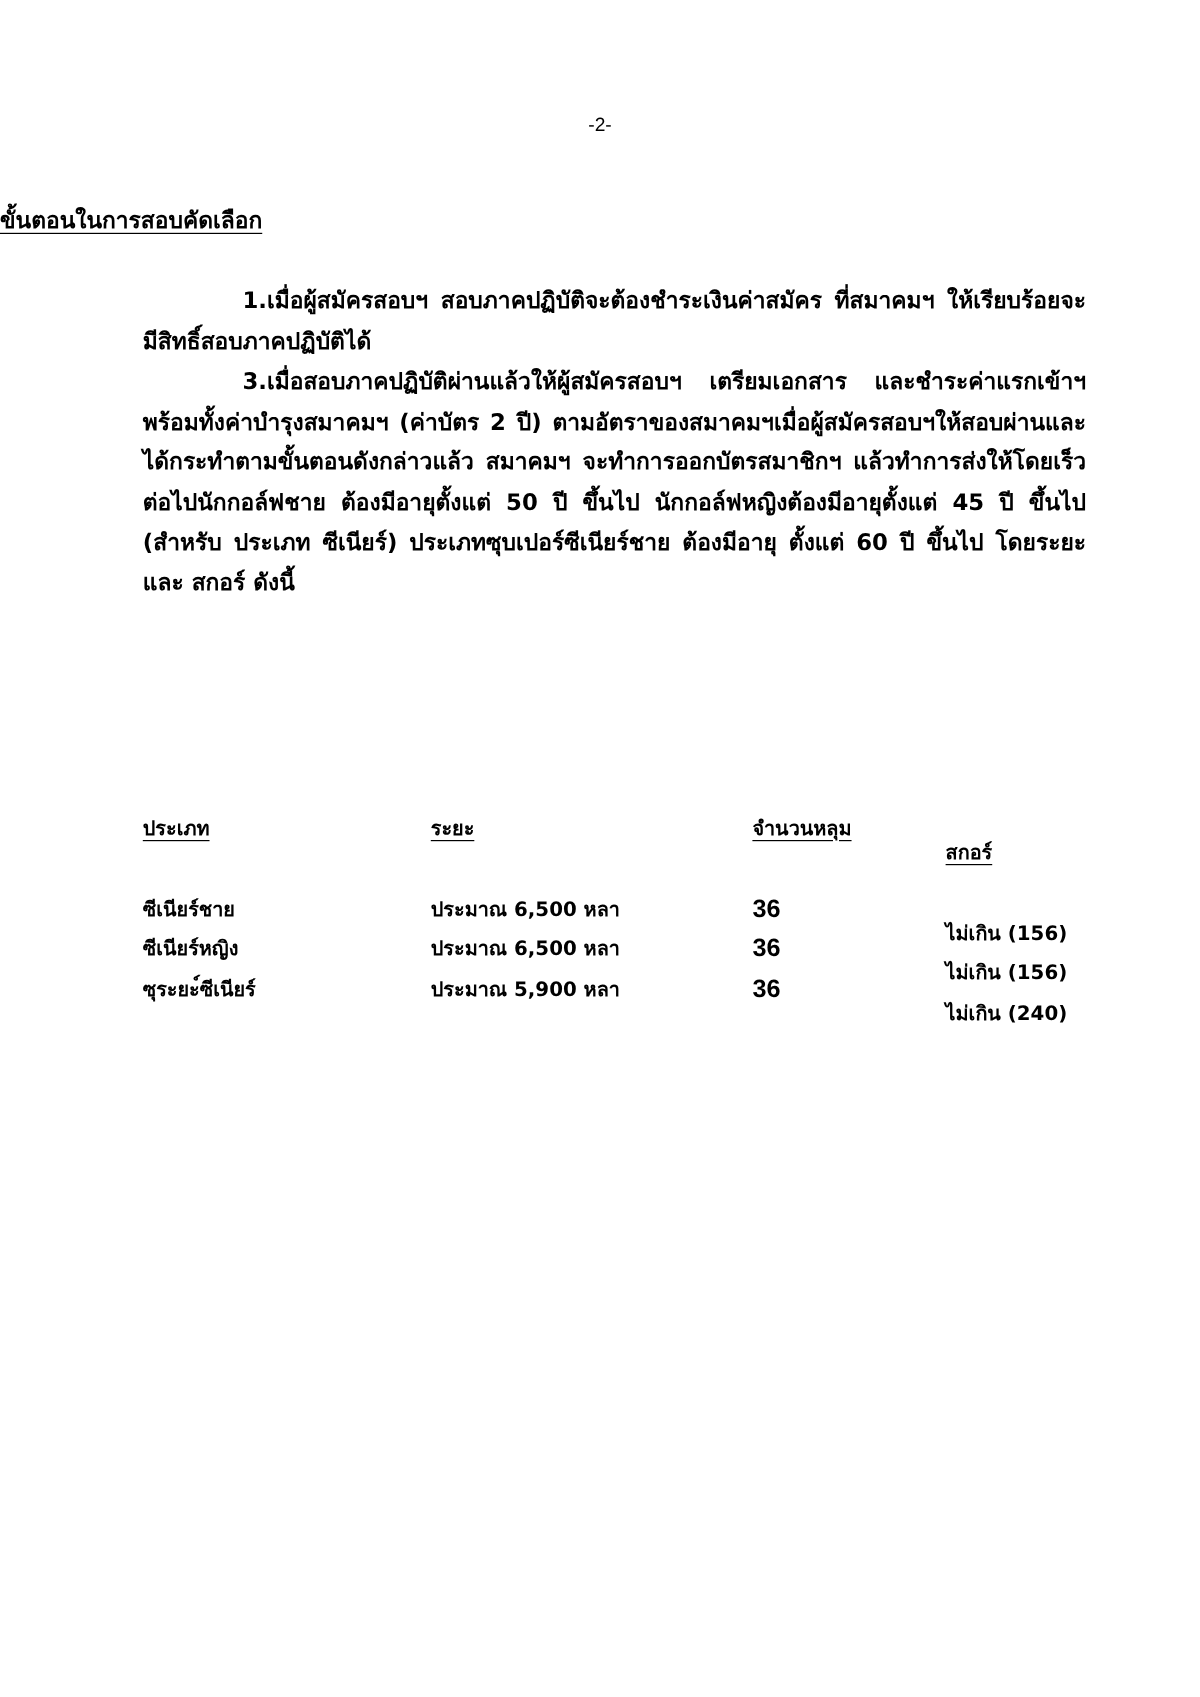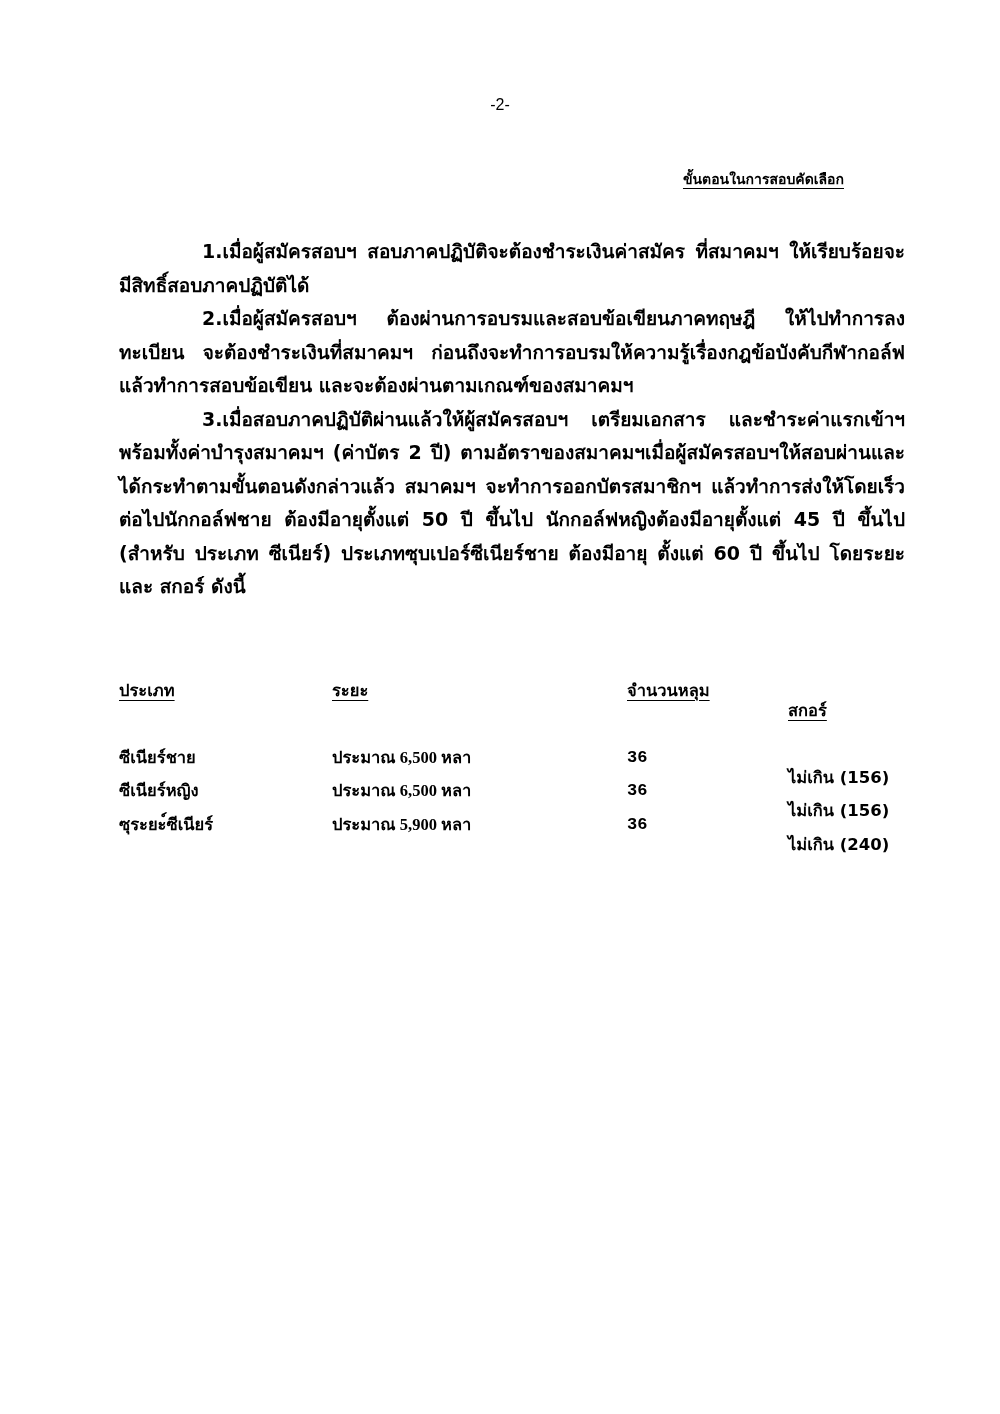--- a/index.html
+++ b/index.html
@@ -22,22 +22,22 @@
       width: 1000px;
       text-align: center;
       font-size: 16px;
       font-family: "Liberation Sans", sans-serif;
     }
     .title {
       position: absolute;
       top: 168px;
       left: 0;
       width: 844px;
-      text-align: right;
-      font-size: 14px;
+      text-align: left;
+      font-size: 19px;
       font-weight: bold;
       text-decoration: underline;
       text-underline-offset: 4px;
     }
     .body-text {
       position: absolute;
       left: 119px;
       width: 786px;
       font-size: 19px;
       font-weight: bold;
@@ -59,41 +59,40 @@
     .t-row {
       position: relative;
       height: 33.5px;
       line-height: 33.5px;
     }
     .t-head {
       margin-bottom: 33px;
     }
     .col { position: absolute; top: 0; white-space: nowrap; }
     .c1 { left: 0; }
-    .c2 { left: 213px; font-family: Liberation Serif, serif; }
+    .c2 { left: 240px; }
     .c3 { left: 508px; }
     .c4 { left: 669px; margin-top: 20px; }
     .t-head .col {
       font-weight: bold;
       text-decoration: underline;
       text-underline-offset: 4px;
     }
     .t-body .col { font-weight: bold; }
-    .num { font-family: Liberation Mono, monospace; font-weight: normal; font-size: 17px; }
+    .num { font-family: Liberation Sans, sans-serif; font-weight: normal; font-size: 21px; }
   </style>
 </head>
 <body>
 
 <div class="page-number">-2-</div>
 
 <div class="title">ขั้นตอนในการสอบคัดเลือก</div>
 
 <div class="body-text" id="para1">
   <p class="para">1.เมื่อผู้สมัครสอบฯ สอบภาคปฏิบัติจะต้องชำระเงินค่าสมัคร ที่สมาคมฯ ให้เรียบร้อยจะมีสิทธิ์สอบภาคปฏิบัติได้</p>
-  <p class="para">2.เมื่อผู้สมัครสอบฯ ต้องผ่านการอบรมและสอบข้อเขียนภาคทฤษฎี ให้ไปทำการลงทะเบียน จะต้องชำระเงินที่สมาคมฯ ก่อนถึงจะทำการอบรมให้ความรู้เรื่องกฎข้อบังคับกีฬากอล์ฟ  แล้วทำการสอบข้อเขียน และจะต้องผ่านตามเกณฑ์ของสมาคมฯ</p>
   <p class="para">3.เมื่อสอบภาคปฏิบัติผ่านแล้วให้ผู้สมัครสอบฯ เตรียมเอกสาร และชำระค่าแรกเข้าฯ พร้อมทั้งค่าบำรุงสมาคมฯ (ค่าบัตร  2 ปี) ตามอัตราของสมาคมฯเมื่อผู้สมัครสอบฯให้สอบผ่านและได้กระทำตามขั้นตอนดังกล่าวแล้ว สมาคมฯ จะทำการออกบัตรสมาชิกฯ แล้วทำการส่งให้โดยเร็วต่อไปนักกอล์ฟชาย  ต้องมีอายุตั้งแต่  50  ปี ขึ้นไป  นักกอล์ฟหญิงต้องมีอายุตั้งแต่  45  ปี ขึ้นไป (สำหรับ ประเภท ซีเนียร์) ประเภทซุบเปอร์ซีเนียร์ชาย ต้องมีอายุ ตั้งแต่  60    ปี  ขึ้นไป โดยระยะ และ สกอร์ ดังนี้</p>
 </div>
 
 <div class="table">
   <div class="t-row t-head">
     <span class="col c1">ประเภท</span>
     <span class="col c2">ระยะ</span>
     <span class="col c3">จำนวนหลุม</span>
     <span class="col c4">สกอร์</span>
   </div>

